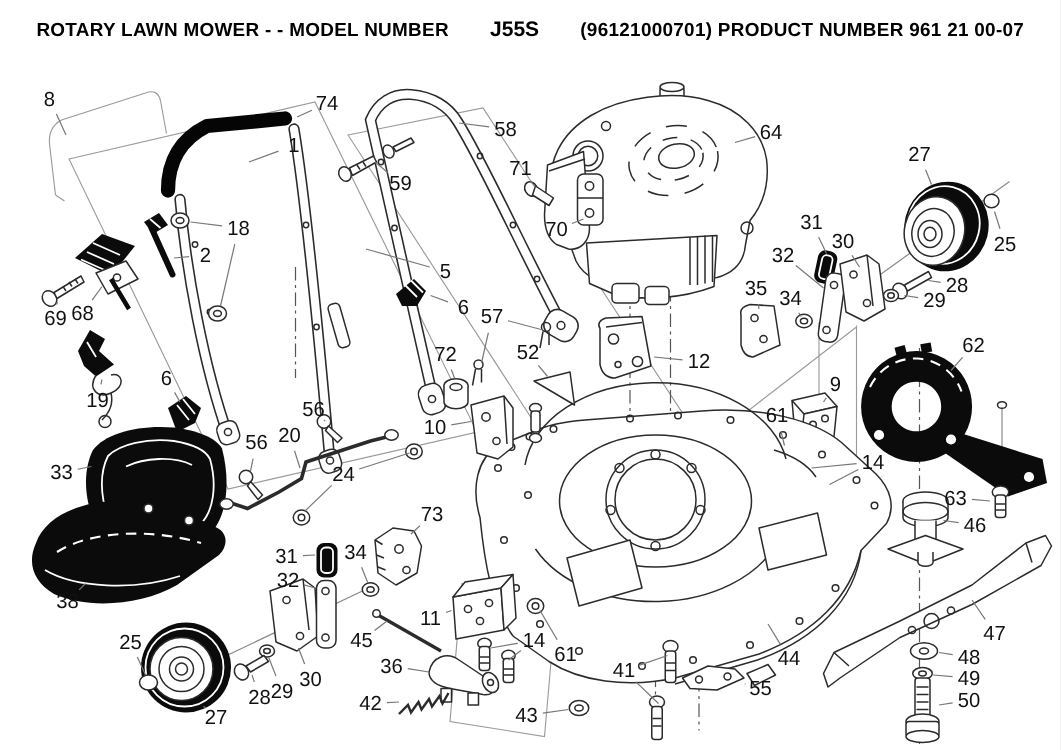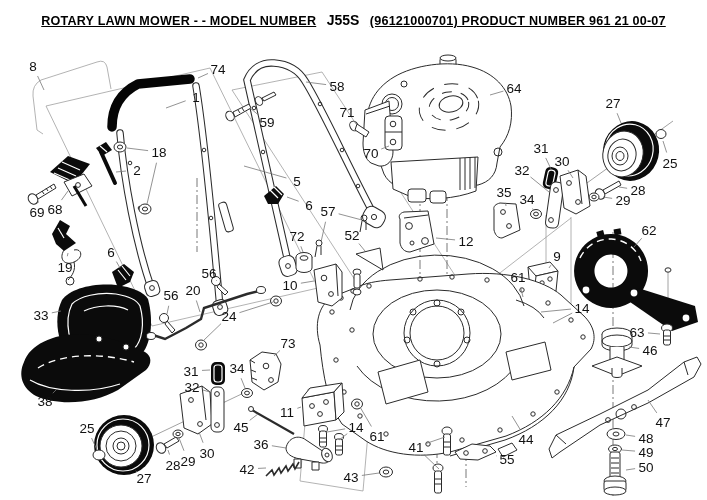--- a/index.html
+++ b/index.html
@@ -1,21 +1,21 @@
 <!DOCTYPE html>
 <html><head>
 <meta charset="utf-8">
 <style>
   html,body{margin:0;padding:0;background:#e8e8e8;}
   #page{position:relative;width:707px;height:500px;background:#fff;overflow:hidden;
         font-family:"Liberation Sans",sans-serif;}
   #title-bar{position:absolute;top:11px;left:0;width:707px;text-align:center;
              color:#000;white-space:nowrap;}
-  #title-bar .t-prefix,#title-bar .t-suffix{font-size:12.6px;font-weight:700;letter-spacing:.2px;text-decoration:underline;}
-  #title-bar .t-model{font-size:14px;font-weight:800;margin:0 6px;}
+  #title-bar .t-prefix,#title-bar .t-suffix{font-size:12.6px;font-weight:700;letter-spacing:.2px;}
+  #title-bar .t-model{font-size:14px;font-weight:800;margin:0 23px;}
   svg text.callout{font-family:"Liberation Sans",sans-serif;font-size:13.5px;fill:#111;}
   .ln{fill:none;stroke:#2b2b2b;stroke-width:1;stroke-linejoin:round;}
   .wh{fill:#ffffff;stroke:#2b2b2b;stroke-width:1;stroke-linejoin:round;}
   .bk{fill:#0b0b0b;stroke:none;}
   .wln{fill:none;stroke:#ffffff;stroke-width:1.2;}
   .tube-o{fill:none;stroke:#2b2b2b;stroke-width:7.5;stroke-linecap:round;}
   .tube-i{fill:none;stroke:#ffffff;stroke-width:5.4;stroke-linecap:round;}
   .grip{fill:none;stroke:#050505;stroke-width:9.5;stroke-linecap:round;stroke-linejoin:round;}
   .thin{stroke:#9a9a9a;stroke-width:.75;fill:none;}
   .axis{stroke:#8a8a8a;stroke-width:.8;fill:none;}

